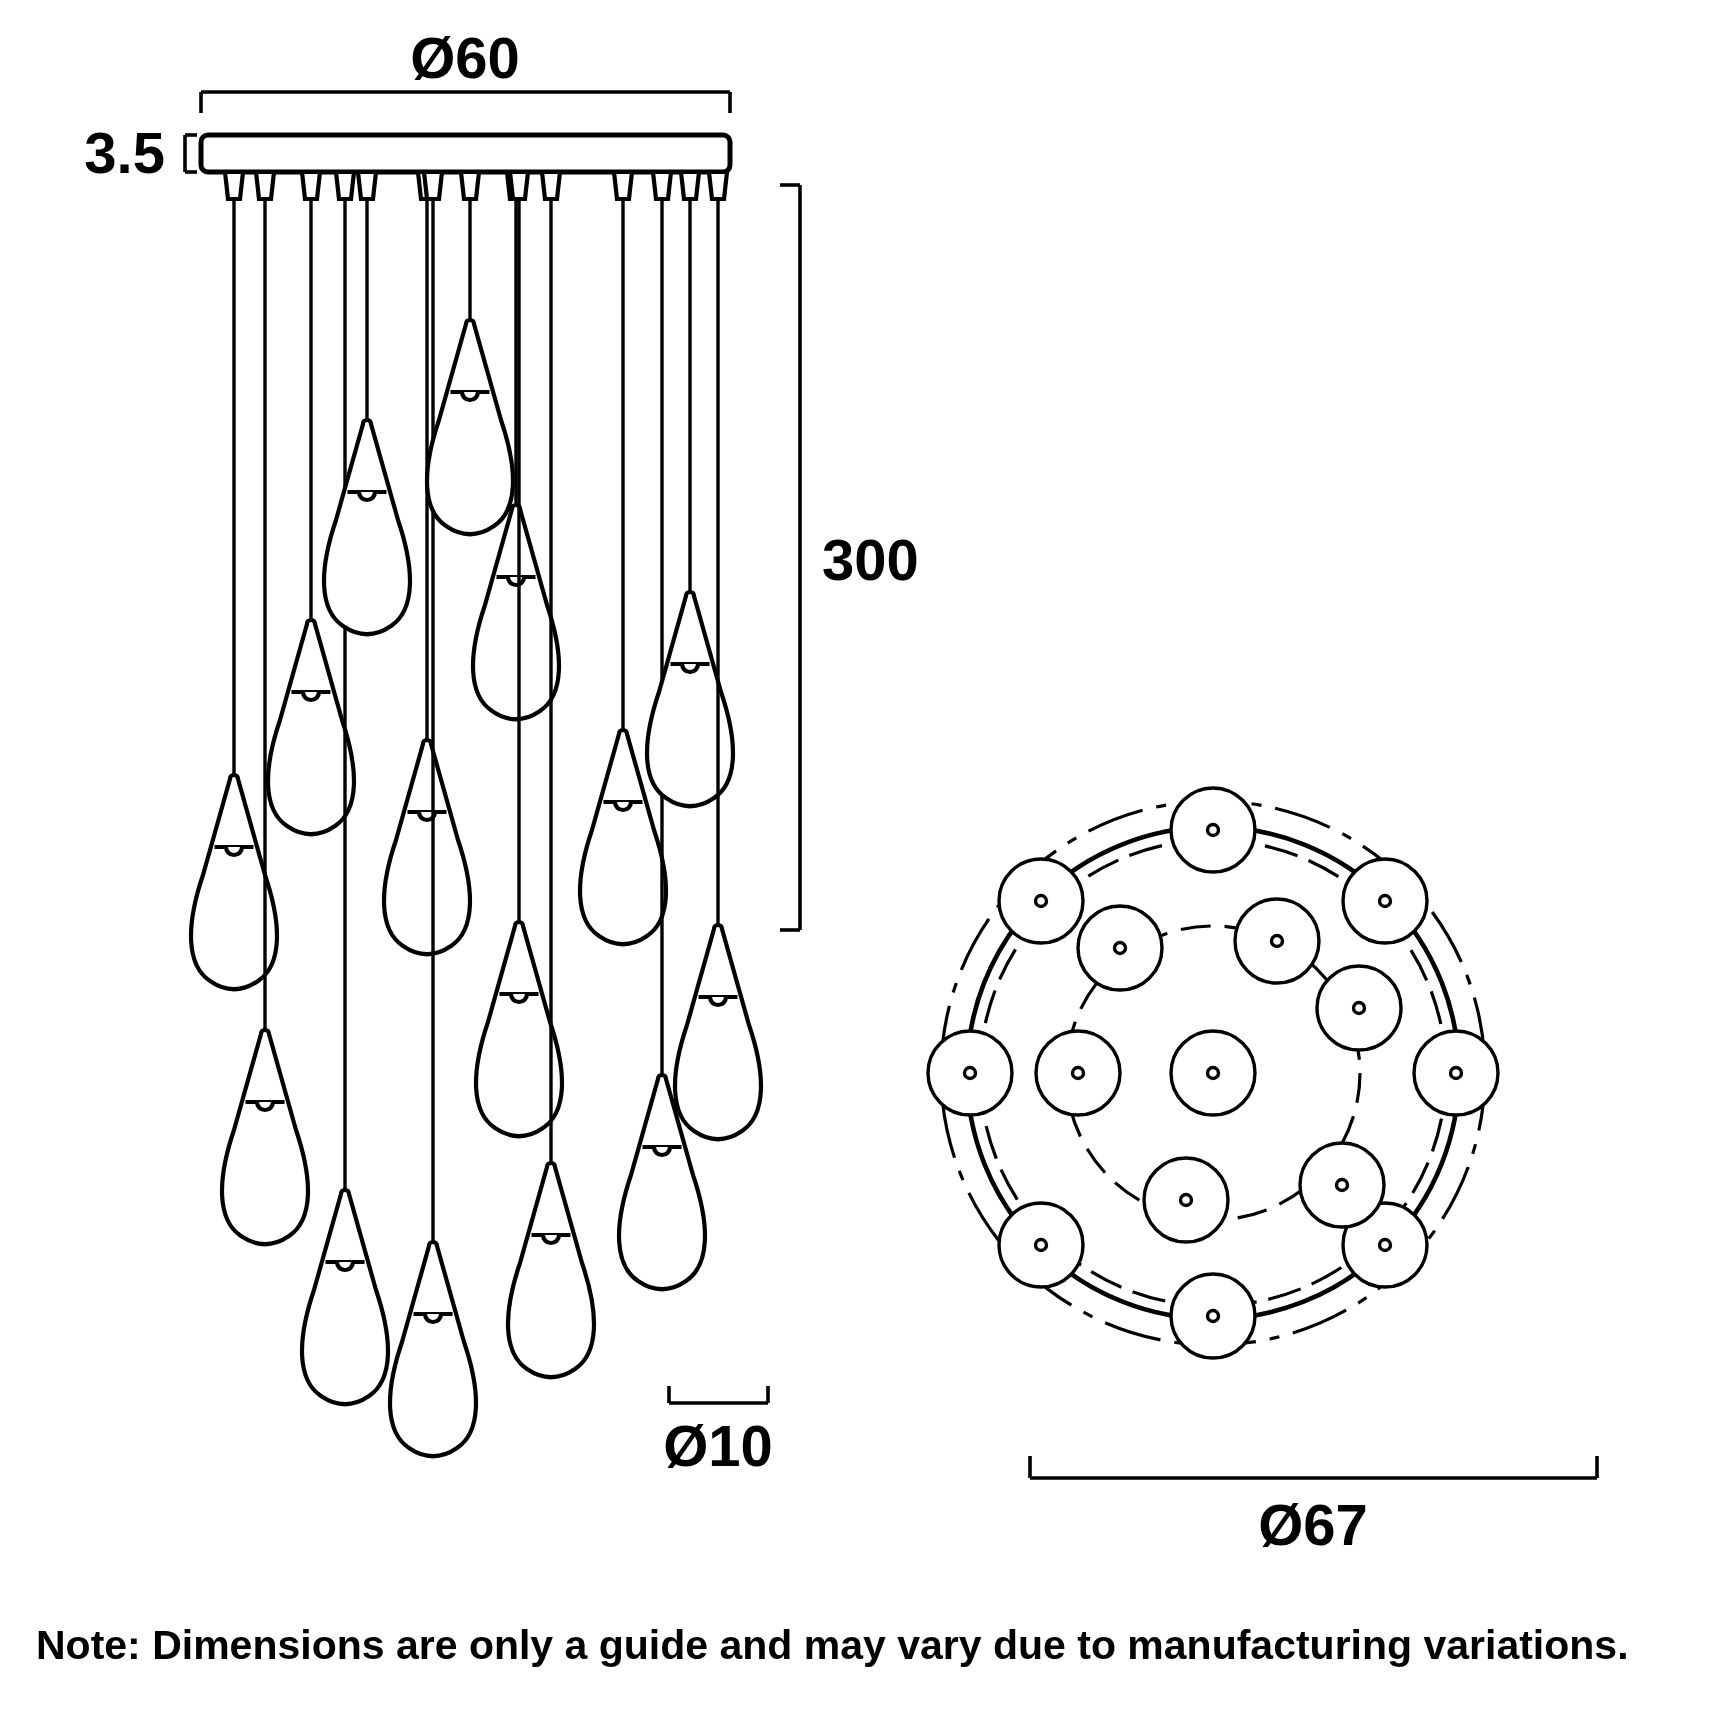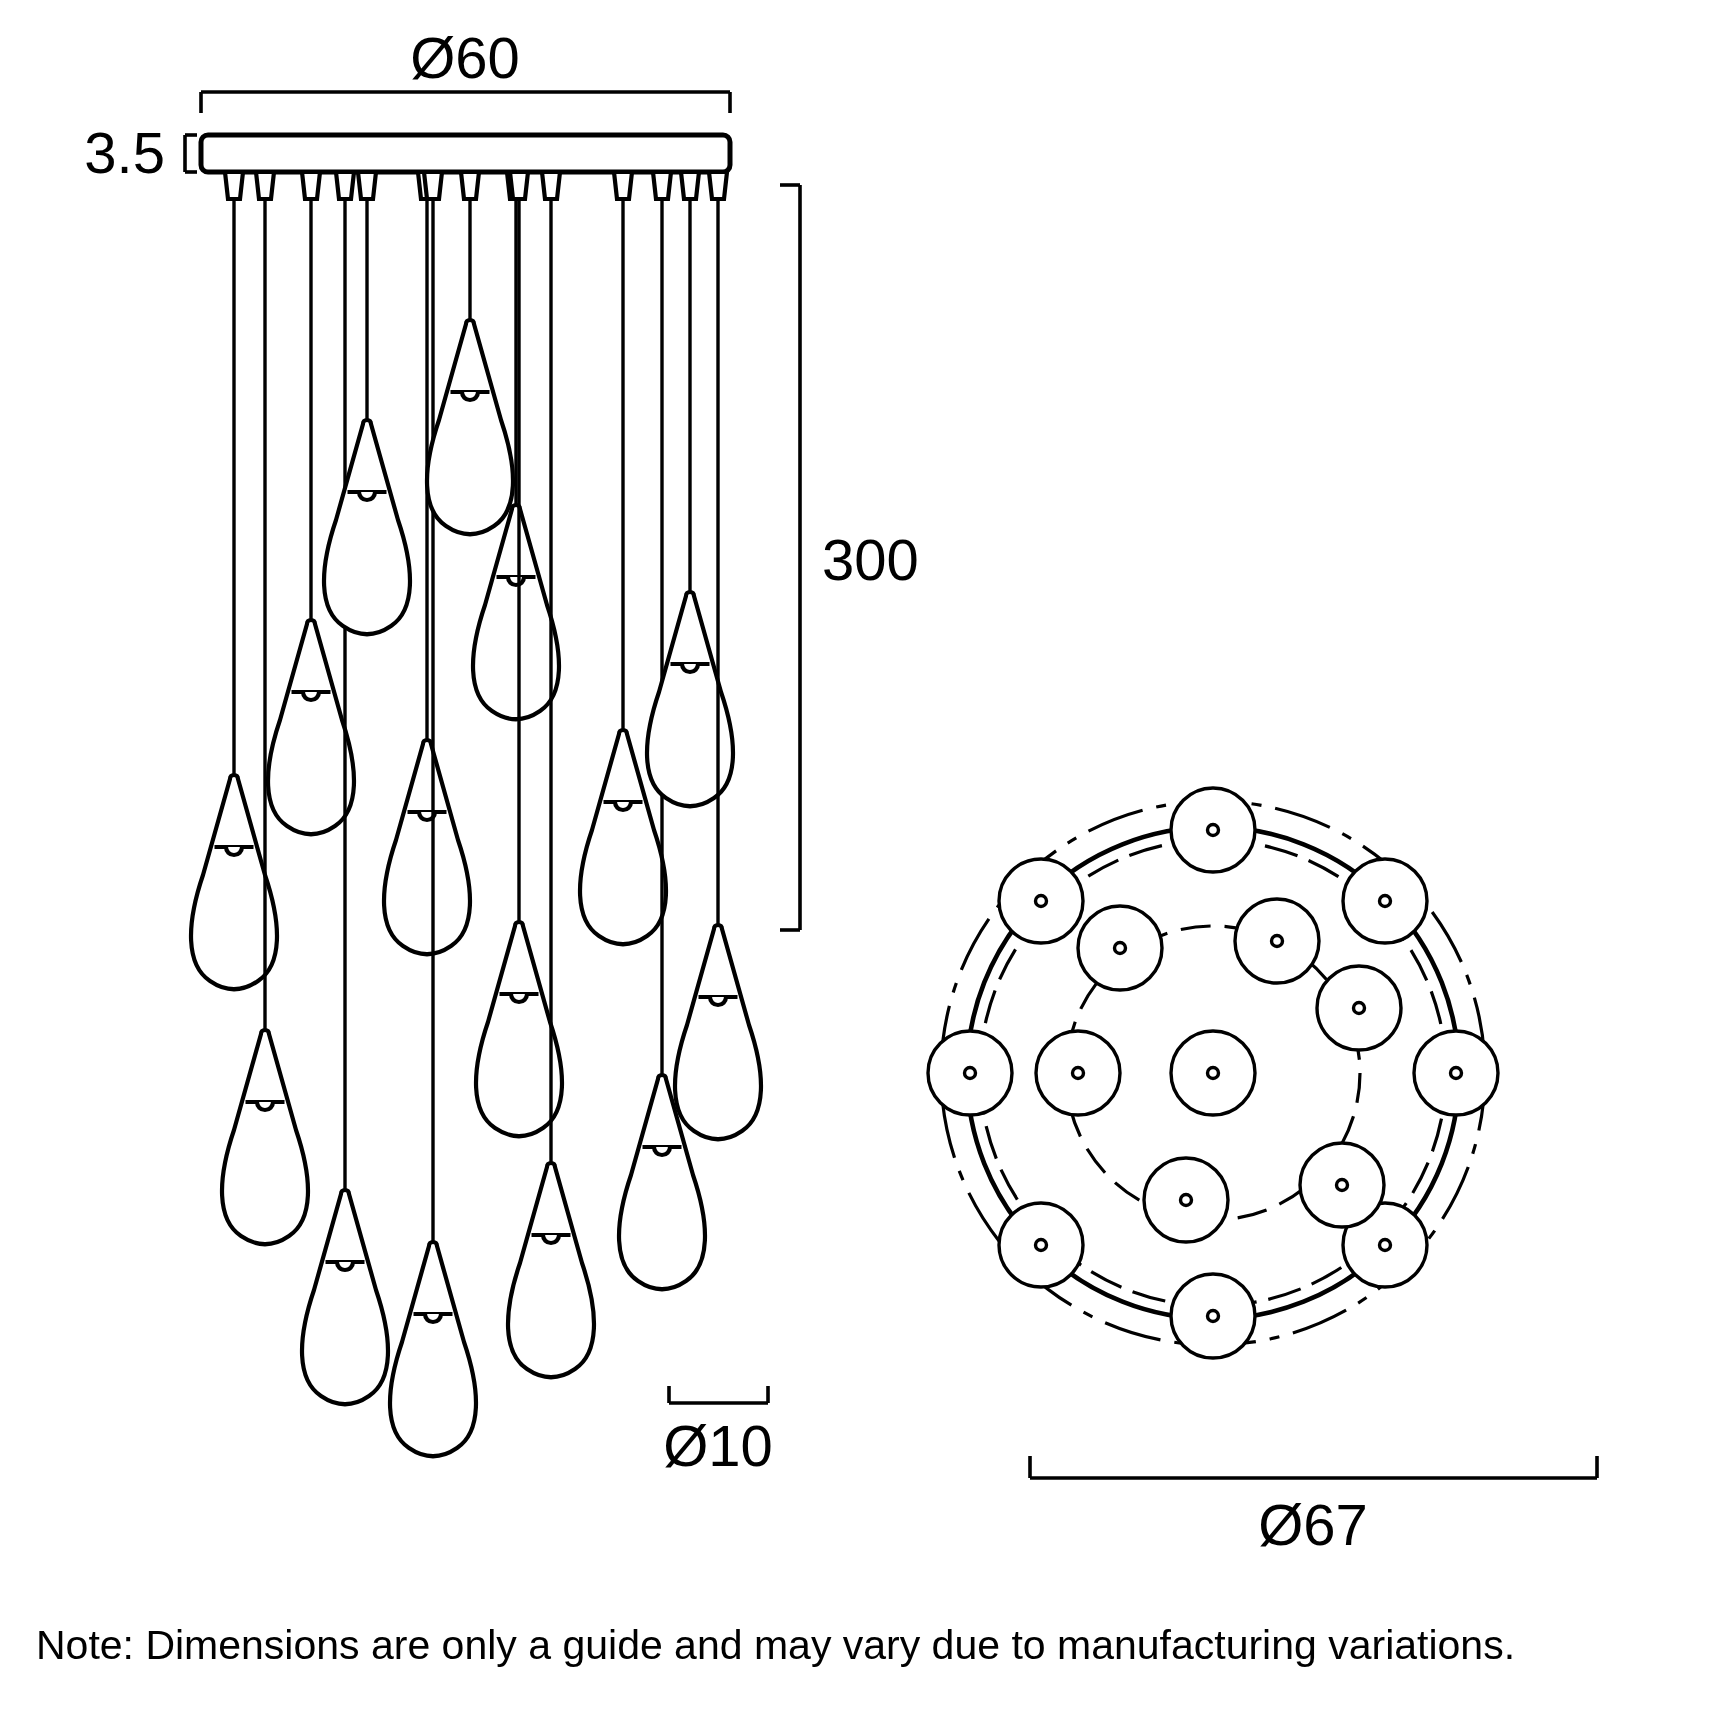--- a/index.html
+++ b/index.html
@@ -14,20 +14,21 @@
     color: #000000;
     overflow: hidden;
     position: relative;
   }
   #drawing-root {
     position: absolute;
     left: 0;
     top: 0;
     width: 1712px;
     height: 1712px;
+    font-weight: bold;
   }
   svg.sheet {
     display: block;
     width: 1712px;
     height: 1712px;
   }
   .dim-text {
     font-family: "Liberation Sans", sans-serif;
     font-size: 58px;
     fill: #000000;

